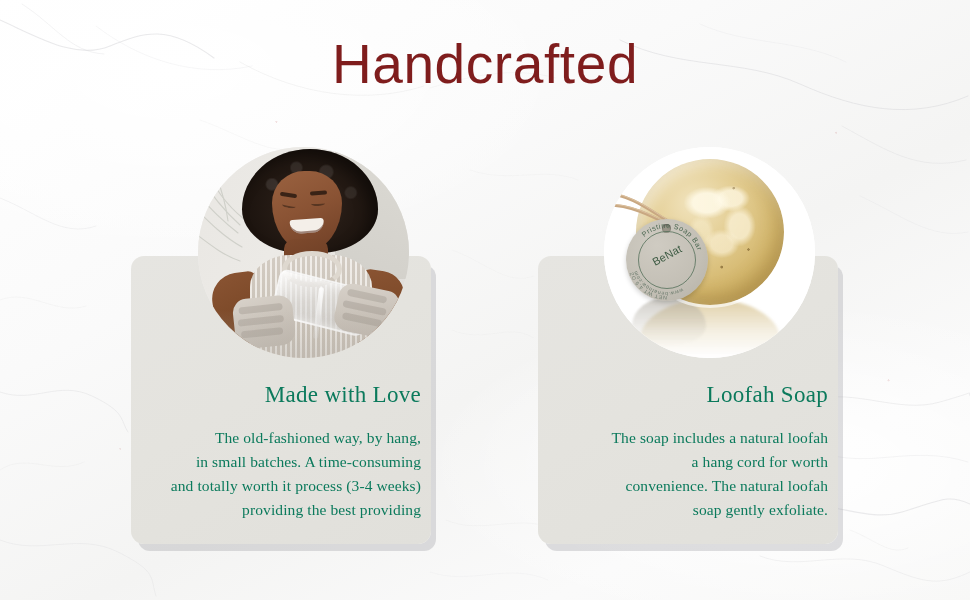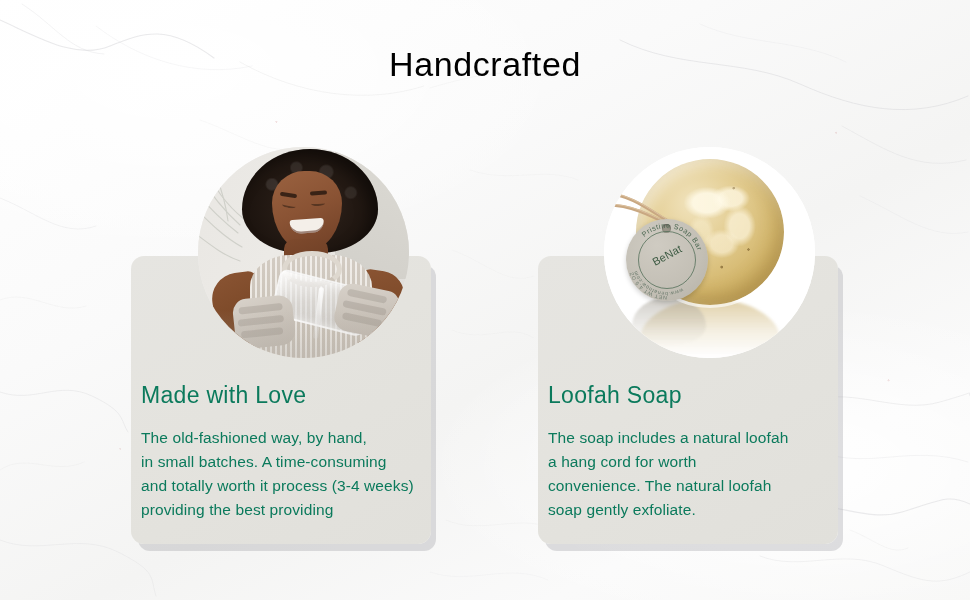--- a/index.html
+++ b/index.html
@@ -45,25 +45,25 @@
 
   
   .header {
     position: absolute;
     left: 0;
     top: 34px;
     width: 970px;
     text-align: center;
   }
   .title-main {
-    font-size: 34px;
+    font-size: 55px;
     line-height: 60px;
     font-weight: 400;
     letter-spacing: .6px;
-    color: #000000;
+    color: #7f1d1d;
     white-space: nowrap;
   }
   .title-sub {
     font-size: 38px;
     line-height: 46px;
     font-weight: 400;
     letter-spacing: .4px;
     color: #0b7a5c;
     white-space: nowrap;
     margin-top: -2px;
@@ -80,22 +80,23 @@
     box-shadow: 6px 8px 0 -1px rgba(150,150,155,.30);
   }
   .card-left  { left: 131px; }
   .card-right { left: 538px; }
 
   .card-inner {
     position: absolute;
     left: 0;
     right: 0;
     bottom: 22px;
-    text-align: left;
+    text-align: right;
     padding: 0 10px;
+    font-family: Liberation Serif, serif;
   }
   .card-title {
     font-size: 23px;
     line-height: 30px;
     color: #0b7a5c;
     letter-spacing: .3px;
     margin-bottom: 16px;
   }
   .card-body {
     font-size: 15.5px;
@@ -382,21 +383,21 @@
   <div class="marble-speck"></div>
 
   <div class="header">
     <div class="title-main">Handcrafted</div>
   </div>
 
   <div class="card card-left">
     <div class="card-inner">
       <div class="card-title">Made with Love</div>
       <div class="card-body">
-        <span>The old-fashioned way, by hand,</span>
+        <span>The old-fashioned way, by hang,</span>
         <span>in small batches. A time-consuming</span>
         <span>and totally worth it process (3-4 weeks)</span>
         <span>providing the best providing</span>
       </div>
     </div>
   </div>
 
   <div class="circle circle-left">
     <div class="ph1">
       <div class="ph1-bg"></div>

